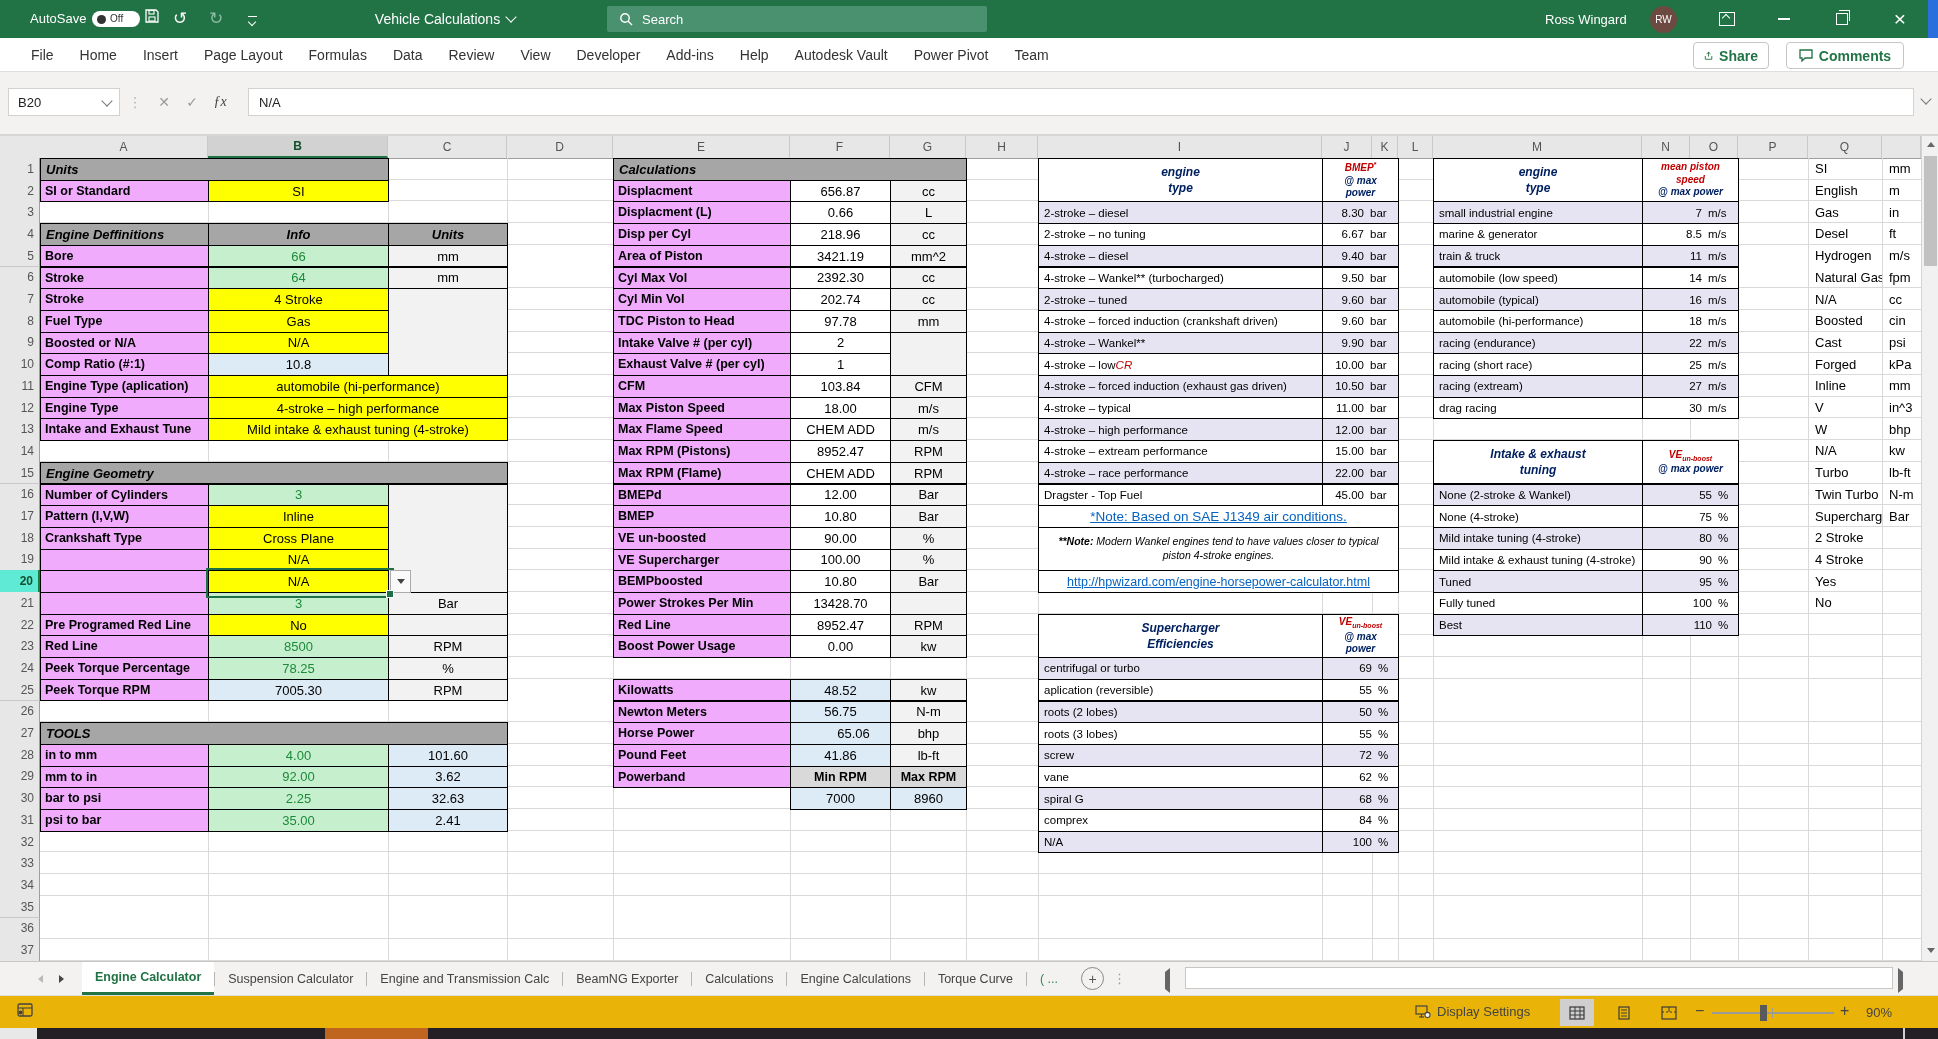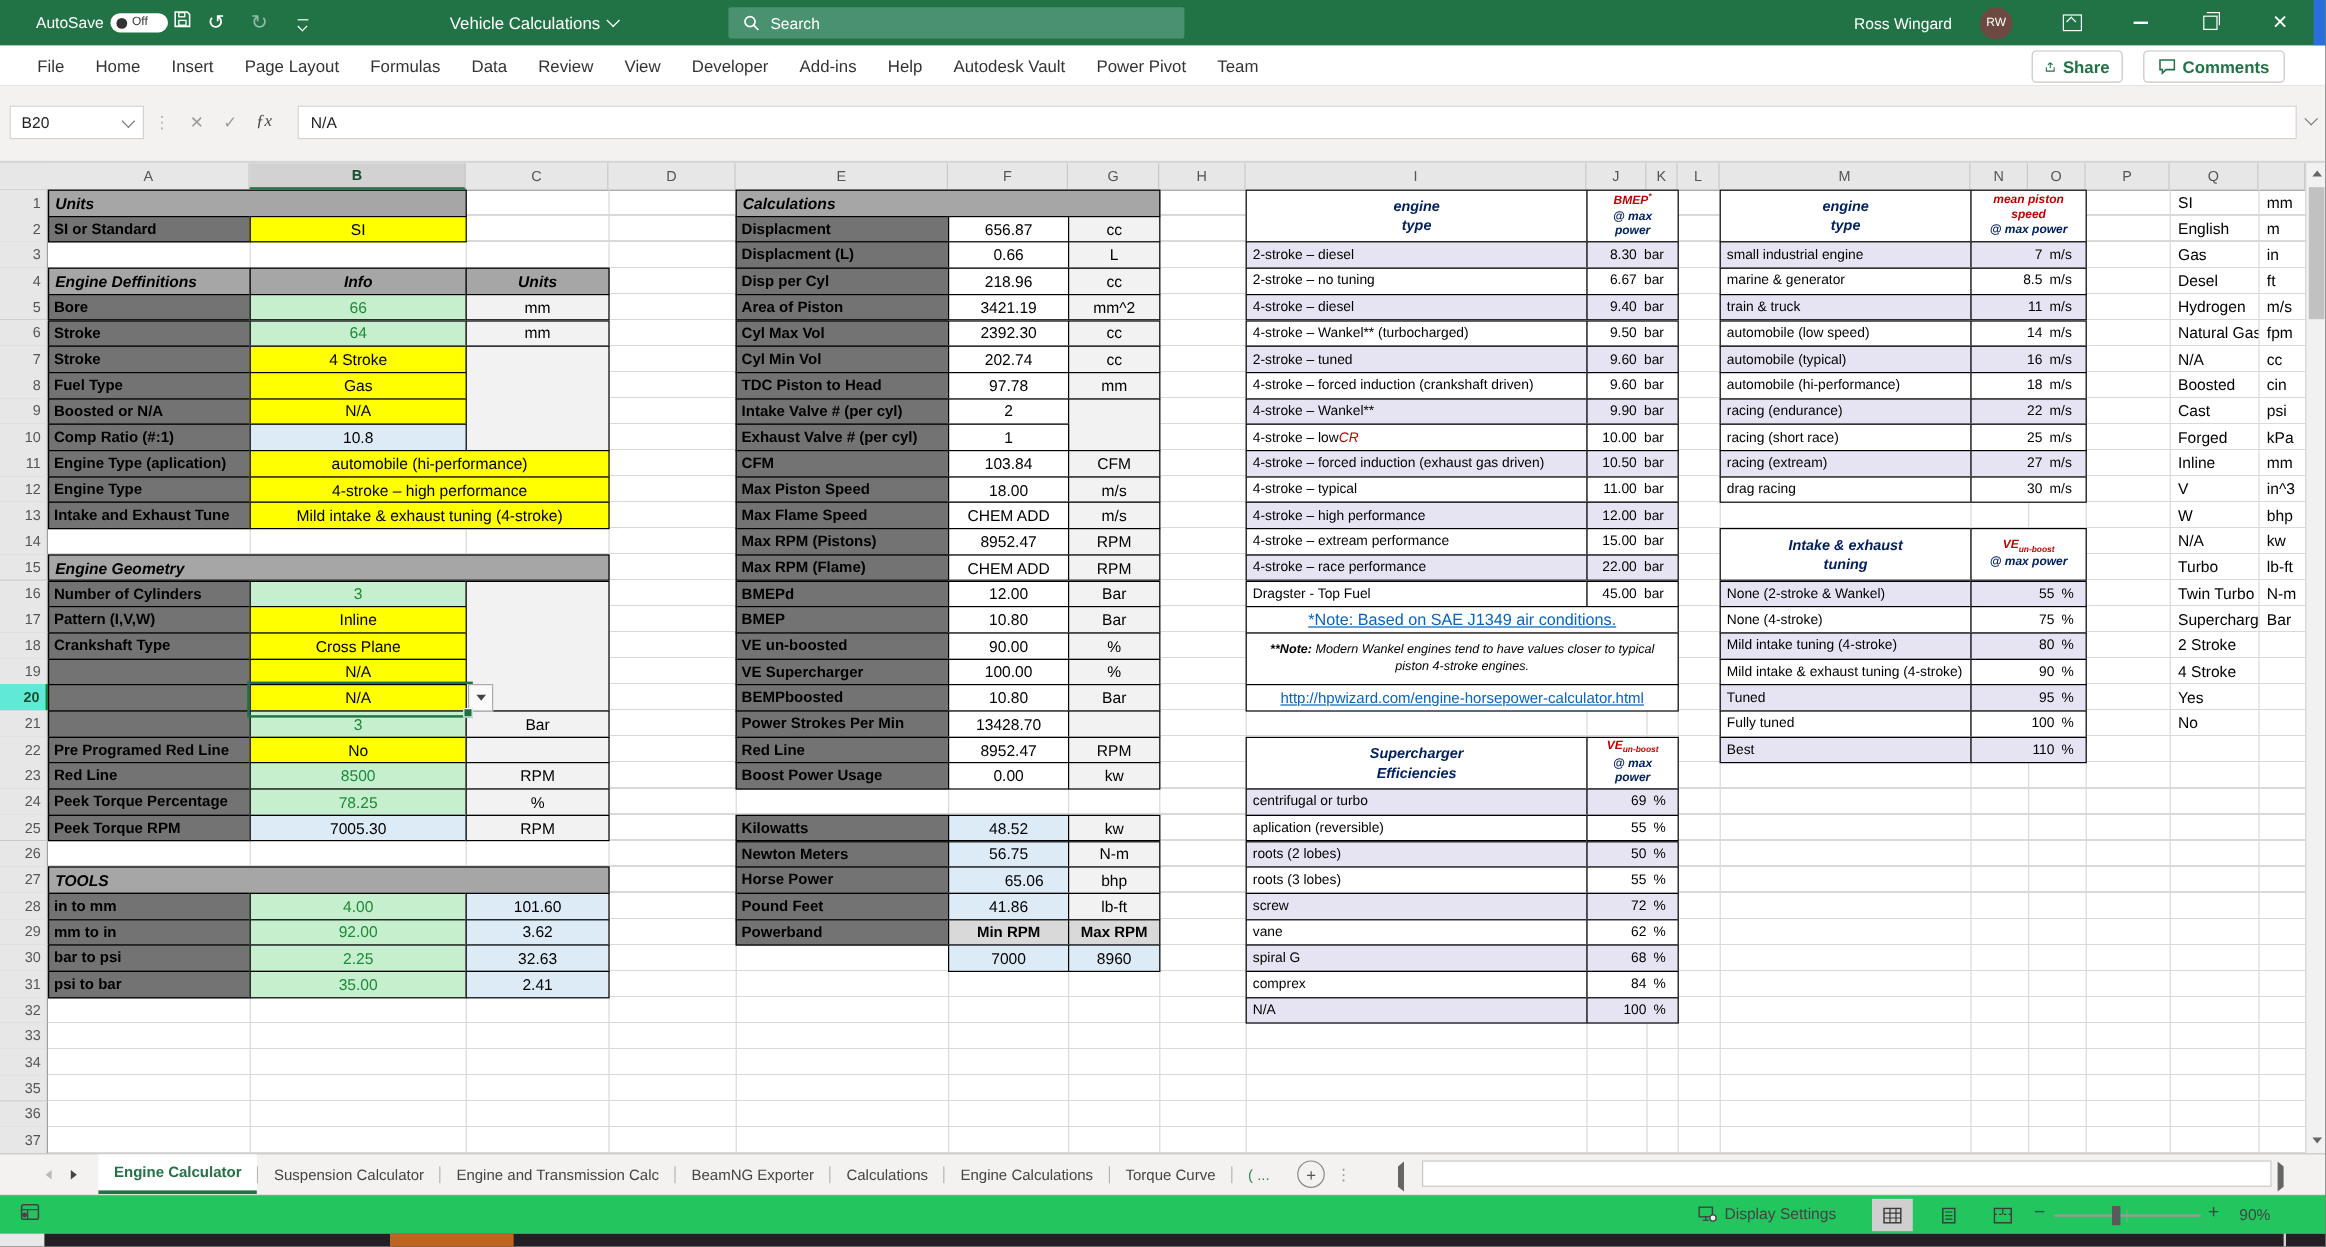--- a/index.html
+++ b/index.html
@@ -46,21 +46,21 @@
   #corner:after{content:"";position:absolute;right:2px;bottom:2px;border-left:12px solid transparent;border-bottom:12px solid #b8b8b8;}
   .rowhdr-cell{position:absolute;left:0;width:40px;background:#e7e7e7;display:flex;align-items:center;justify-content:flex-end;padding-right:5px;font-size:12px;color:#555;border-bottom:1px solid #c9c9c9;border-right:1px solid #9f9f9f;box-sizing:border-box;}
   .rowhdr-sel{background:#5eead4;border-right:2px solid #15803d;color:#14502e;font-weight:bold;}
   .gridline-v{position:absolute;width:1px;background:#d9d9d9;}
   #gridbg{position:absolute;left:40px;top:158px;width:1881px;height:803px;background:repeating-linear-gradient(to bottom,transparent 0px,transparent 20.7px,#d9d9d9 20.7px,#d9d9d9 21.7px);}
 
   
   .cell{position:absolute;box-sizing:border-box;border:1px solid #000;display:flex;align-items:center;justify-content:center;font-size:13px;overflow:hidden;white-space:nowrap;line-height:1;background:#fff;}
   .k-section{background:#a6a6a6;font-weight:bold;font-style:italic;justify-content:flex-start;padding-left:5px;}
   .k-colhdr{background:#a6a6a6;font-weight:bold;font-style:italic;}
-  .k-label{background:#737373;font-weight:bold;justify-content:flex-start;padding-left:4px;font-size:12.5px;}
+  .k-label{background:#f0abfc;font-weight:bold;justify-content:flex-start;padding-left:4px;font-size:12.5px;}
   .k-hdr2{background:#d9d9d9;font-weight:bold;font-size:12.5px;}
   .k-select{background:#ffff00;}
   .k-input{background:#c6efce;color:#1d8a3a;}
   .k-calc{background:#ddebf7;}
   .k-valw{background:#fff;}
   .k-unit{background:#f2f2f2;}
 
   .rt-name{position:absolute;box-sizing:border-box;border:1px solid #000;background:#fff;display:flex;align-items:center;padding:0 5px;font-size:11.5px;overflow:hidden;white-space:nowrap;}
   .rt-val{position:absolute;box-sizing:border-box;border:1px solid #000;background:#fff;display:flex;align-items:center;justify-content:flex-end;font-size:11.5px;padding-right:4px;}
   .rt-val .u{text-align:left;margin-left:6px;}
@@ -94,21 +94,21 @@
   .tab{display:flex;align-items:center;padding:0 13px;font-size:12.5px;color:#444;position:relative;white-space:nowrap;}
   .tab.active{background:#fff;color:#217346;font-weight:bold;border-bottom:3px solid #217346;box-sizing:border-box;}
   .tabsep{width:1px;height:14px;background:#b5b5b5;align-self:center;}
   #add-sheet{width:21px;height:21px;border:1px solid #888;border-radius:50%;display:flex;align-items:center;justify-content:center;font-size:14px;color:#555;align-self:center;margin-left:10px;}
   #tab-dots{align-self:center;color:#999;font-size:13px;margin-left:9px;letter-spacing:1px;}
   #hscroll{position:absolute;left:1185px;top:967px;width:708px;height:22px;background:#fff;border:1px solid #c7c7c7;box-sizing:border-box;}
   #hsc-l{position:absolute;left:1165px;top:972px;}
   #hsc-r{position:absolute;left:1898px;top:972px;}
 
   
-  #statusbar{position:absolute;left:0;top:995px;width:1938px;height:33px;background:#22c55e;border-top:1px solid #e1dfdd;box-sizing:border-box;font-size:13px;color:#444;}
+  #statusbar{position:absolute;left:0;top:995px;width:1938px;height:33px;background:#eab308;border-top:1px solid #e1dfdd;box-sizing:border-box;font-size:13px;color:#444;}
   .view-ic{position:absolute;top:3px;width:34px;height:27px;display:flex;align-items:center;justify-content:center;}
   .view-ic.on{background:#d0cecf;}
   #zoom-track{position:absolute;left:1712px;top:16px;width:122px;height:2px;background:#9a9a9a;}
   #zoom-handle{position:absolute;left:1760px;top:9px;width:7px;height:16px;background:#5a5a5a;}
   #zoom-tick{position:absolute;left:1772px;top:12px;width:1px;height:10px;background:#9a9a9a;}
 
   
   #taskbar{position:absolute;left:0;top:1028px;width:1938px;height:11px;background:#231f24;}
   #taskbar .seg-light{position:absolute;left:0;top:0;width:37px;height:11px;background:#e8e8e8;}
   #taskbar .seg-orange{position:absolute;left:325px;top:0;width:103px;height:11px;background:#c0651f;}

